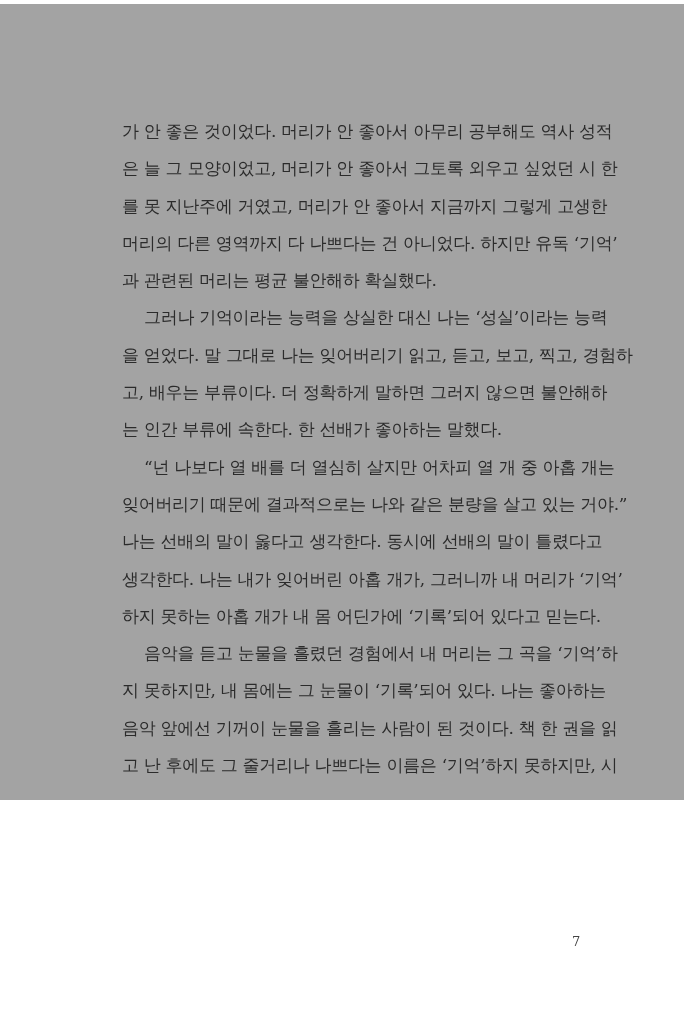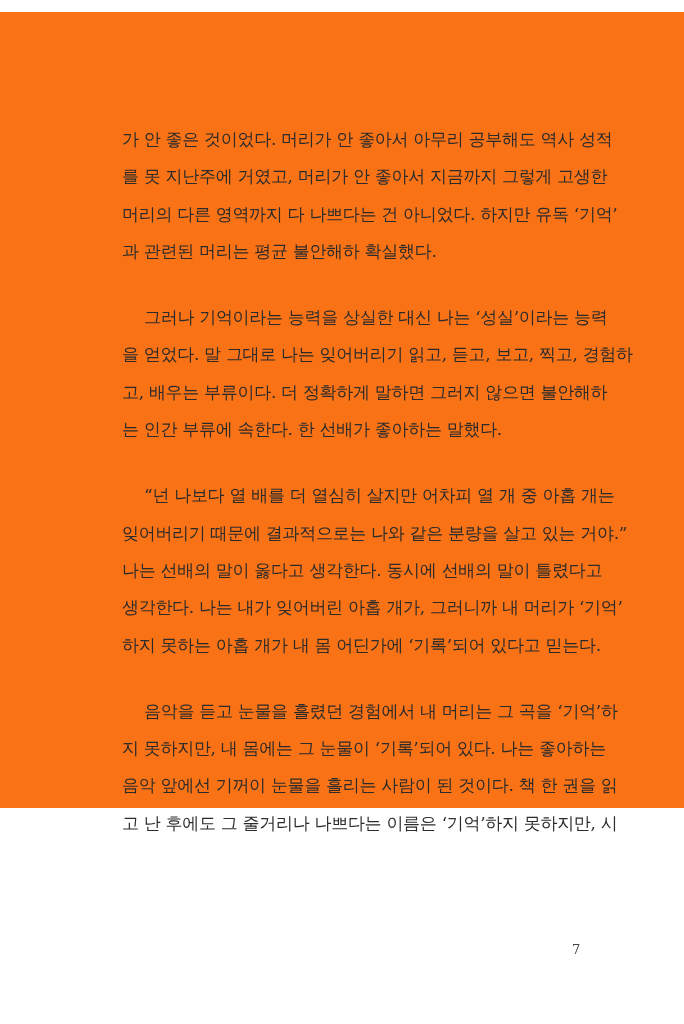--- a/index.html
+++ b/index.html
@@ -8,64 +8,64 @@
       background: #ffffff;
     }
     body {
       width: 684px;
       height: 1024px;
       position: relative;
       overflow: hidden;
     }
     .page {
       position: absolute;
-      left: 0; top: 12px;
+      left: 0; top: 4px;
       width: 684px;
       height: 796px;
-      background: #f97316;
+      background: #a3a3a3;
     }
     .text-block {
       position: absolute;
       left: 122px;
       top: 109px;
       width: 464px;
       font-family: "DejaVu Serif", "Liberation Serif", serif;
       font-size: 17px;
       color: #2b2b2b;
       letter-spacing: -0.3px;
     }
     .line {
       height: 37.3px;
       line-height: 37.3px;
       white-space: nowrap;
       text-align: justify;
       text-align-last: justify;
     }
     .line.indent {
       padding-left: 22px;
-      margin-top: 29px;
     }
     .line.last {
       text-align-last: left;
     }
     .page-number {
       position: absolute;
       left: 572px;
       top: 930px;
       font-family: "DejaVu Serif", "Liberation Serif", serif;
       font-size: 13px;
       color: #444444;
     }
   </style>
 </head>
 <body>
 
 <div class="page">
   <div class="text-block">
     <div class="line">가 안 좋은 것이었다. 머리가 안 좋아서 아무리 공부해도 역사 성적</div>
+    <div class="line">은 늘 그 모양이었고, 머리가 안 좋아서 그토록 외우고 싶었던 시 한</div>
     <div class="line">를 못 지난주에 거였고, 머리가 안 좋아서 지금까지 그렇게 고생한</div>
     <div class="line">머리의 다른 영역까지 다 나쁘다는 건 아니었다. 하지만 유독 ‘기억’</div>
     <div class="line last">과 관련된 머리는 평균 불안해하 확실했다.</div>
     <div class="line indent">그러나 기억이라는 능력을 상실한 대신 나는 ‘성실’이라는 능력</div>
     <div class="line">을 얻었다. 말 그대로 나는 잊어버리기 읽고, 듣고, 보고, 찍고, 경험하</div>
     <div class="line">고, 배우는 부류이다. 더 정확하게 말하면 그러지 않으면 불안해하</div>
     <div class="line last">는 인간 부류에 속한다. 한 선배가 좋아하는 말했다.</div>
     <div class="line indent">“넌 나보다 열 배를 더 열심히 살지만 어차피 열 개 중 아홉 개는</div>
     <div class="line">잊어버리기 때문에 결과적으로는 나와 같은 분량을 살고 있는 거야.”</div>
     <div class="line">나는 선배의 말이 옳다고 생각한다. 동시에 선배의 말이 틀렸다고</div>

